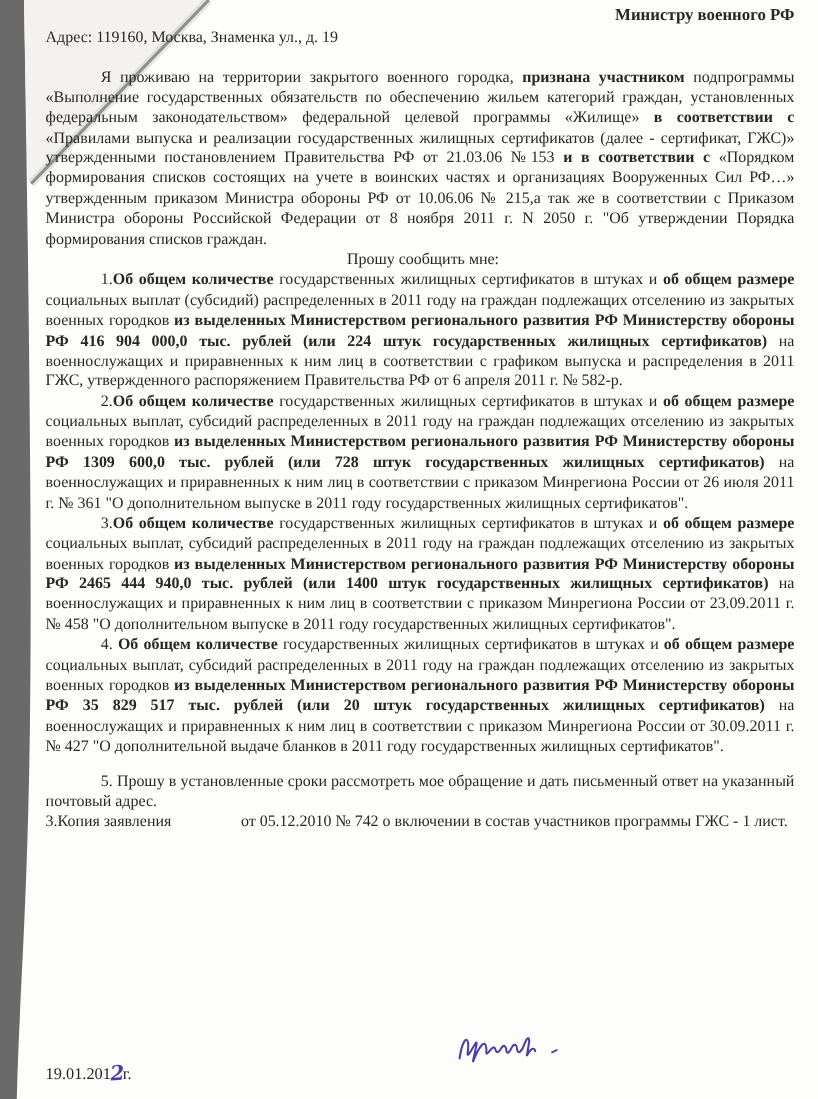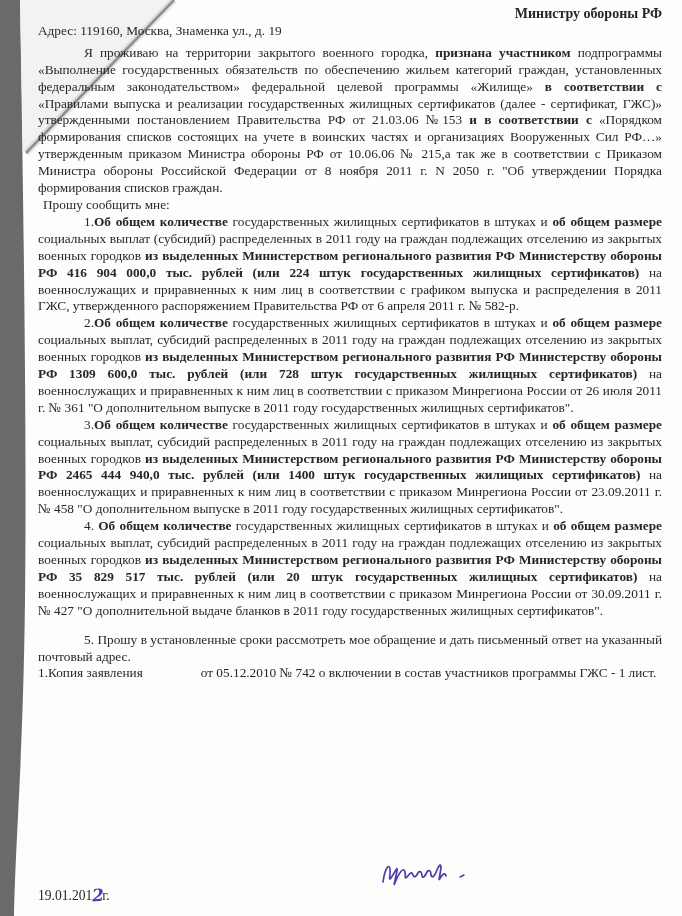--- a/index.html
+++ b/index.html
@@ -13,24 +13,24 @@
     line-height:16.9px;
     color:var(--ink,#272727);
   }
   .scan-art { position:absolute; left:0; top:0; pointer-events:none; }
   .content { position:absolute; left:38px; top:0; width:624px; }
   .recipient { margin-top:6px; text-align:right; font-weight:bold; font-size:14px; }
   .recipient-address { }
   .postal { margin-top:28px; margin-left:338px; white-space:nowrap; }
   .postal-city { margin-left:26px; }
   .title { margin-top:32px; text-align:center; font-weight:bold; font-size:14.5px; letter-spacing:1px; }
-  .body-block { margin-top:5px; }
+  .body-block { margin-top:16px; }
   .para { margin:0; text-align:justify; text-indent:46px; }
   .para.no-indent { text-indent:0; text-align:left; }
-  .para.small-indent { text-indent:5px; text-align:left; }
+  .para.small-indent { text-indent:5px; text-align:center; }
   .para.sp-before { margin-top:12px; }
   .para.sp-before-lg { margin-top:22px; }
   .b { font-weight:bold; }
   .gap { display:inline-block; }
   .date-line { position:absolute; left:38px; top:886px; font-size:13.6px; }
   .hand-digit {
     color:var(--hand,#4b3fa7);
     font-family:"DejaVu Serif",serif;
     font-style:italic; font-weight:bold;
     font-size:17px;
@@ -47,34 +47,34 @@
 <div class="page">
 
   <svg class="scan-art" width="682" height="916" viewBox="0 0 682 916">
     <path d="M0,0 L20,0 C23,180 27,430 25,600 C23,760 16,830 14,916 L0,916 Z" fill="#6a6a6a"></path>
     <polygon points="20,0 172,0 29,150 23,150" fill="#f3f2f0"></polygon>
     <line x1="174" y1="0" x2="26" y2="153" stroke="#bcbcba" stroke-width="7" opacity="0.35"></line>
     <line x1="174" y1="0" x2="26" y2="153" stroke="#8f8f8d" stroke-width="2.6"></line>
   </svg>
 
   <div class="content">
-    <div class="recipient">Министру обороны РФ</div>
+    <div class="recipient">Министру военного РФ</div>
     <div class="recipient-address">Адрес: 119160, Москва, Знаменка ул., д. 19</div>
 
 
 
     <div class="body-block">
         <p class="para"><span>Я проживаю на территории закрытого военного городка,  </span><span class="b">признана участником</span><span> подпрограммы «Выполнение государственных обязательств по обеспечению жильем категорий граждан, установленных федеральным законодательством» федеральной целевой программы «Жилище» </span><span class="b">в соответствии с</span><span> «Правилами выпуска и реализации государственных жилищных сертификатов (далее - сертификат, ГЖС)» утвержденными постановлением Правительства РФ от 21.03.06 №153 </span><span class="b">и в соответствии с</span><span> «Порядком формирования списков состоящих  на учете в воинских частях и организациях Вооруженных Сил РФ…» утвержденным  приказом Министра обороны РФ от 10.06.06 № 215,а так же в соответствии с Приказом Министра обороны Российской Федерации от 8 ноября 2011 г. N 2050 г. "Об утверждении Порядка формирования списков граждан.</span></p>
         <p class="para small-indent"><span>Прошу  сообщить мне:</span></p>
         <p class="para"><span>1.</span><span class="b">Об общем количестве</span><span> государственных жилищных сертификатов в штуках и </span><span class="b">об общем размере</span><span> социальных выплат (субсидий) распределенных в 2011 году на граждан подлежащих отселению из закрытых военных городков </span><span class="b">из выделенных Министерством регионального развития РФ Министерству обороны РФ 416 904 000,0 тыс. рублей (или 224 штук государственных жилищных сертификатов)</span><span> на военнослужащих и приравненных к ним лиц в соответствии с графиком выпуска и распределения в 2011 ГЖС, утвержденного распоряжением Правительства  РФ от 6 апреля 2011 г.  № 582-р.</span></p>
         <p class="para"><span>2.</span><span class="b">Об общем количестве</span><span> государственных жилищных сертификатов в штуках и </span><span class="b">об общем размере</span><span> социальных выплат, субсидий распределенных в 2011 году на граждан подлежащих отселению из закрытых военных городков </span><span class="b">из выделенных Министерством регионального развития РФ Министерству обороны РФ 1309 600,0 тыс. рублей (или 728 штук государственных жилищных сертификатов)</span><span> на военнослужащих и приравненных к ним лиц в соответствии с приказом Минрегиона России от 26 июля 2011 г. № 361 "О дополнительном выпуске в 2011 году государственных жилищных сертификатов".</span></p>
         <p class="para"><span>3.</span><span class="b">Об общем количестве</span><span> государственных жилищных сертификатов в штуках и </span><span class="b">об общем размере</span><span> социальных выплат, субсидий распределенных в 2011 году на граждан подлежащих отселению из закрытых военных городков </span><span class="b">из выделенных Министерством регионального развития РФ Министерству обороны РФ 2465 444 940,0 тыс. рублей (или 1400 штук государственных жилищных сертификатов)</span><span> на военнослужащих и приравненных к ним лиц в соответствии с приказом Минрегиона России от 23.09.2011 г. № 458 "О дополнительном выпуске в 2011 году государственных жилищных сертификатов".</span></p>
         <p class="para"><span>4. </span><span class="b">Об общем количестве</span><span> государственных жилищных сертификатов в штуках и </span><span class="b">об общем размере</span><span> социальных выплат, субсидий распределенных в 2011 году на граждан подлежащих отселению из закрытых военных городков </span><span class="b">из выделенных Министерством регионального развития РФ Министерству обороны РФ 35 829 517 тыс. рублей (или 20 штук государственных жилищных сертификатов)</span><span> на военнослужащих и приравненных к ним лиц в соответствии с приказом Минрегиона России от 30.09.2011 г. № 427 "О дополнительной выдаче бланков в 2011 году государственных жилищных сертификатов".</span></p>
         <p class="para sp-before"><span>5. Прошу в установленные сроки рассмотреть мое обращение и дать письменный ответ на указанный почтовый адрес.</span></p>
-        <p class="para no-indent"><span>1.Копия заявления</span><span class="gap" style="width: 58px;"></span><span>от 05.12.2010 № 742 о включении в состав участников программы ГЖС - 1 лист.</span></p>
+        <p class="para no-indent"><span>3.Копия заявления</span><span class="gap" style="width: 58px;"></span><span>от 05.12.2010 № 742 о включении в состав участников программы ГЖС - 1 лист.</span></p>
       </div>
   </div>
 
   <svg class="signature" width="120" height="38" viewBox="0 0 120 38">
     <path d="M5 27 C 7 13, 11 8, 12 14 C 13 18, 10 27, 13 23
              C 17 17, 20 10, 19 16 L 16 30
              C 22 15, 26 12, 27 17 C 28 21, 26 25, 29 22
              C 32 18, 34 16, 35 20 C 36 23, 38 22, 40 18
              C 42 15, 44 17, 44 21 C 45 24, 47 21, 49 17
              C 51 14, 53 16, 53 20 C 54 24, 57 21, 59 15

